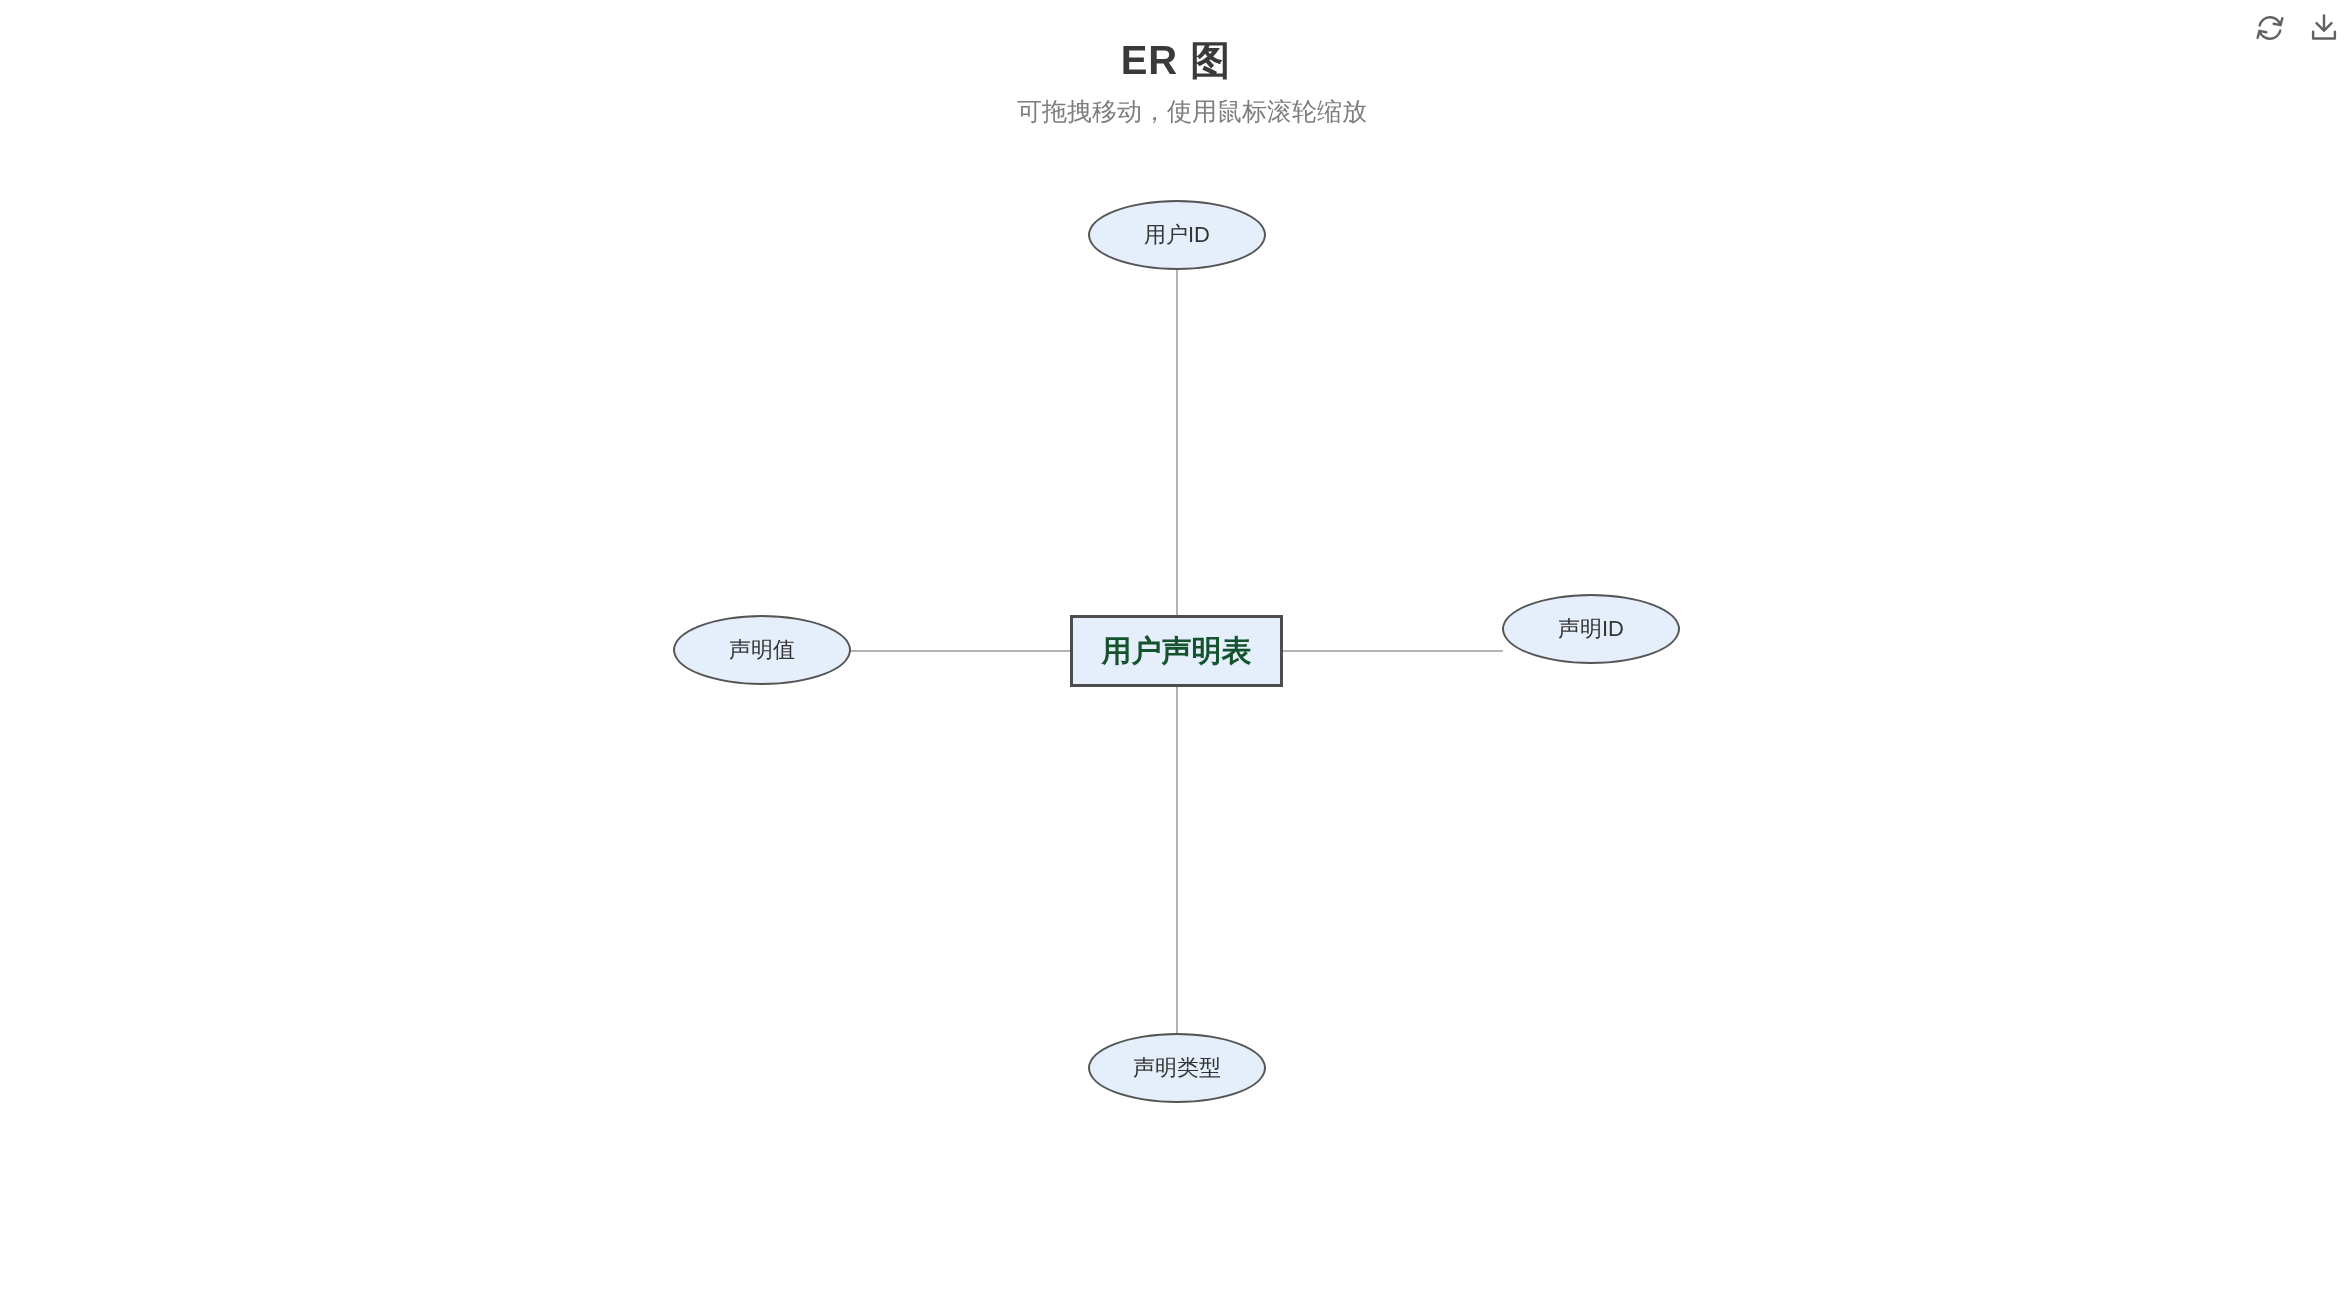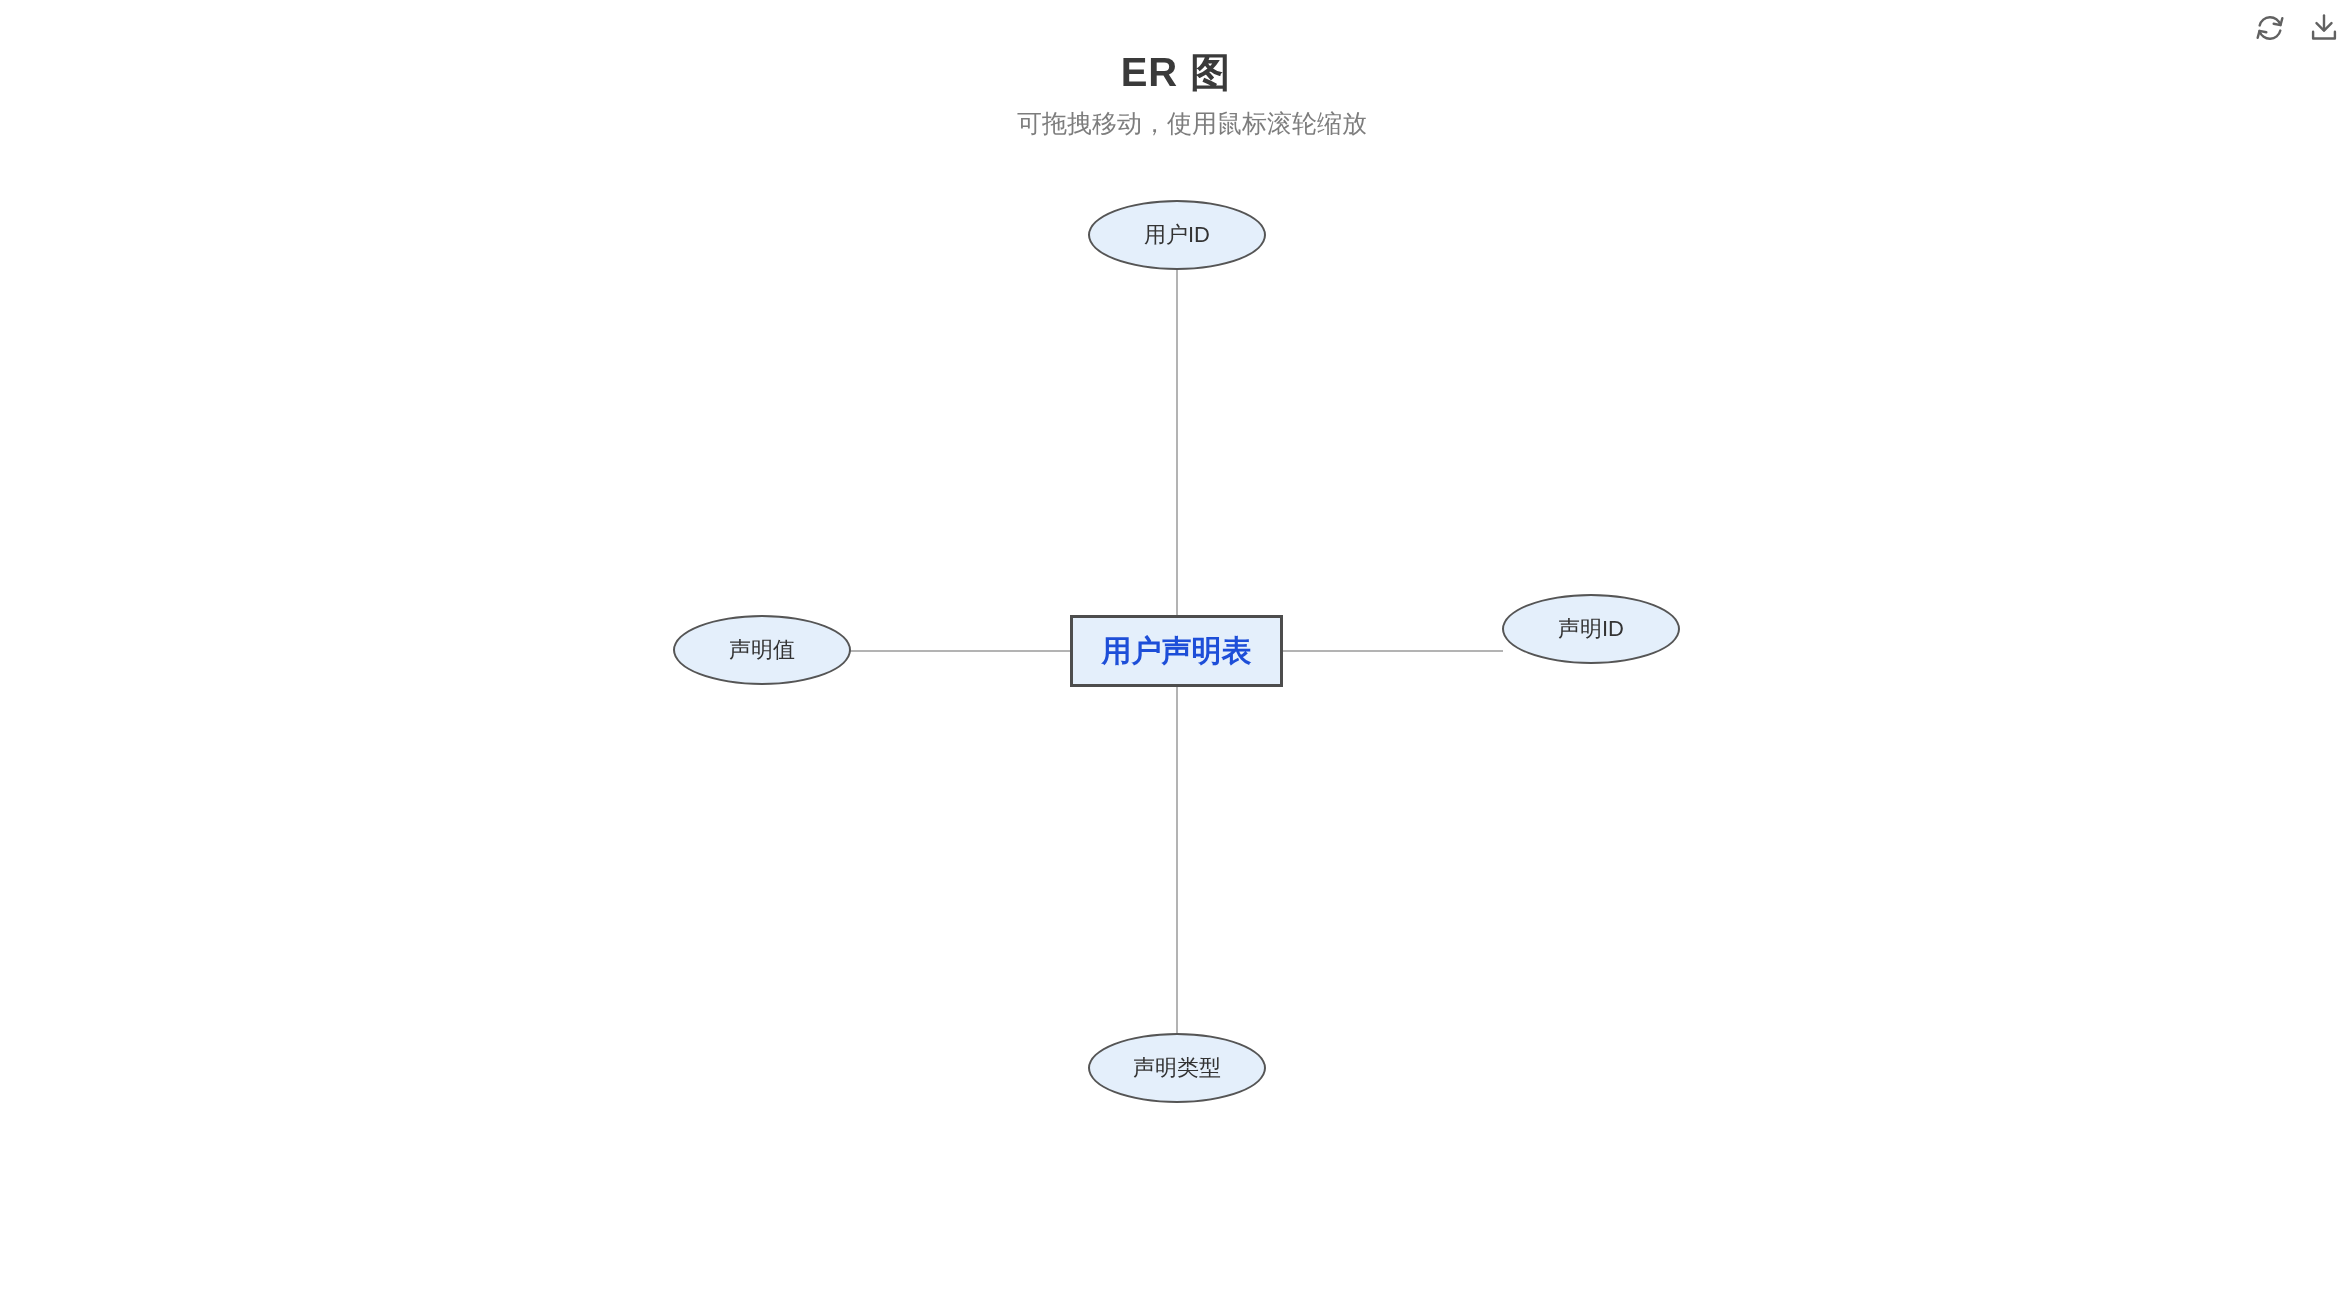--- a/index.html
+++ b/index.html
@@ -22,21 +22,21 @@
   
   .hdr {
     position: absolute;
     top: 36px;
     left: 0;
     right: 0;
     text-align: center;
     pointer-events: none;
   }
   .hdr h1 {
-    margin: 12px;
+    margin: 0;
     font-size: 40px;
     line-height: 48px;
     font-weight: 700;
     color: #3a3a3a;
     letter-spacing: 1px;
   }
   .hdr p {
     margin: 12px 0 0 0;
     font-size: 25px;
     line-height: 30px;
@@ -105,21 +105,21 @@
     width: 213px;
     height: 72px;
     background: #e4effb;
     border: 3px solid #4d4d4d;
     box-sizing: border-box;
     display: flex;
     align-items: center;
     justify-content: center;
     font-size: 30px;
     font-weight: 700;
-    color: #1d4ed8;
+    color: #14532d;
     cursor: grab;
   }
 </style>
 </head>
 <body>
 
 <div class="stage">
 
   <div class="hdr">
     <h1>ER 图</h1>

